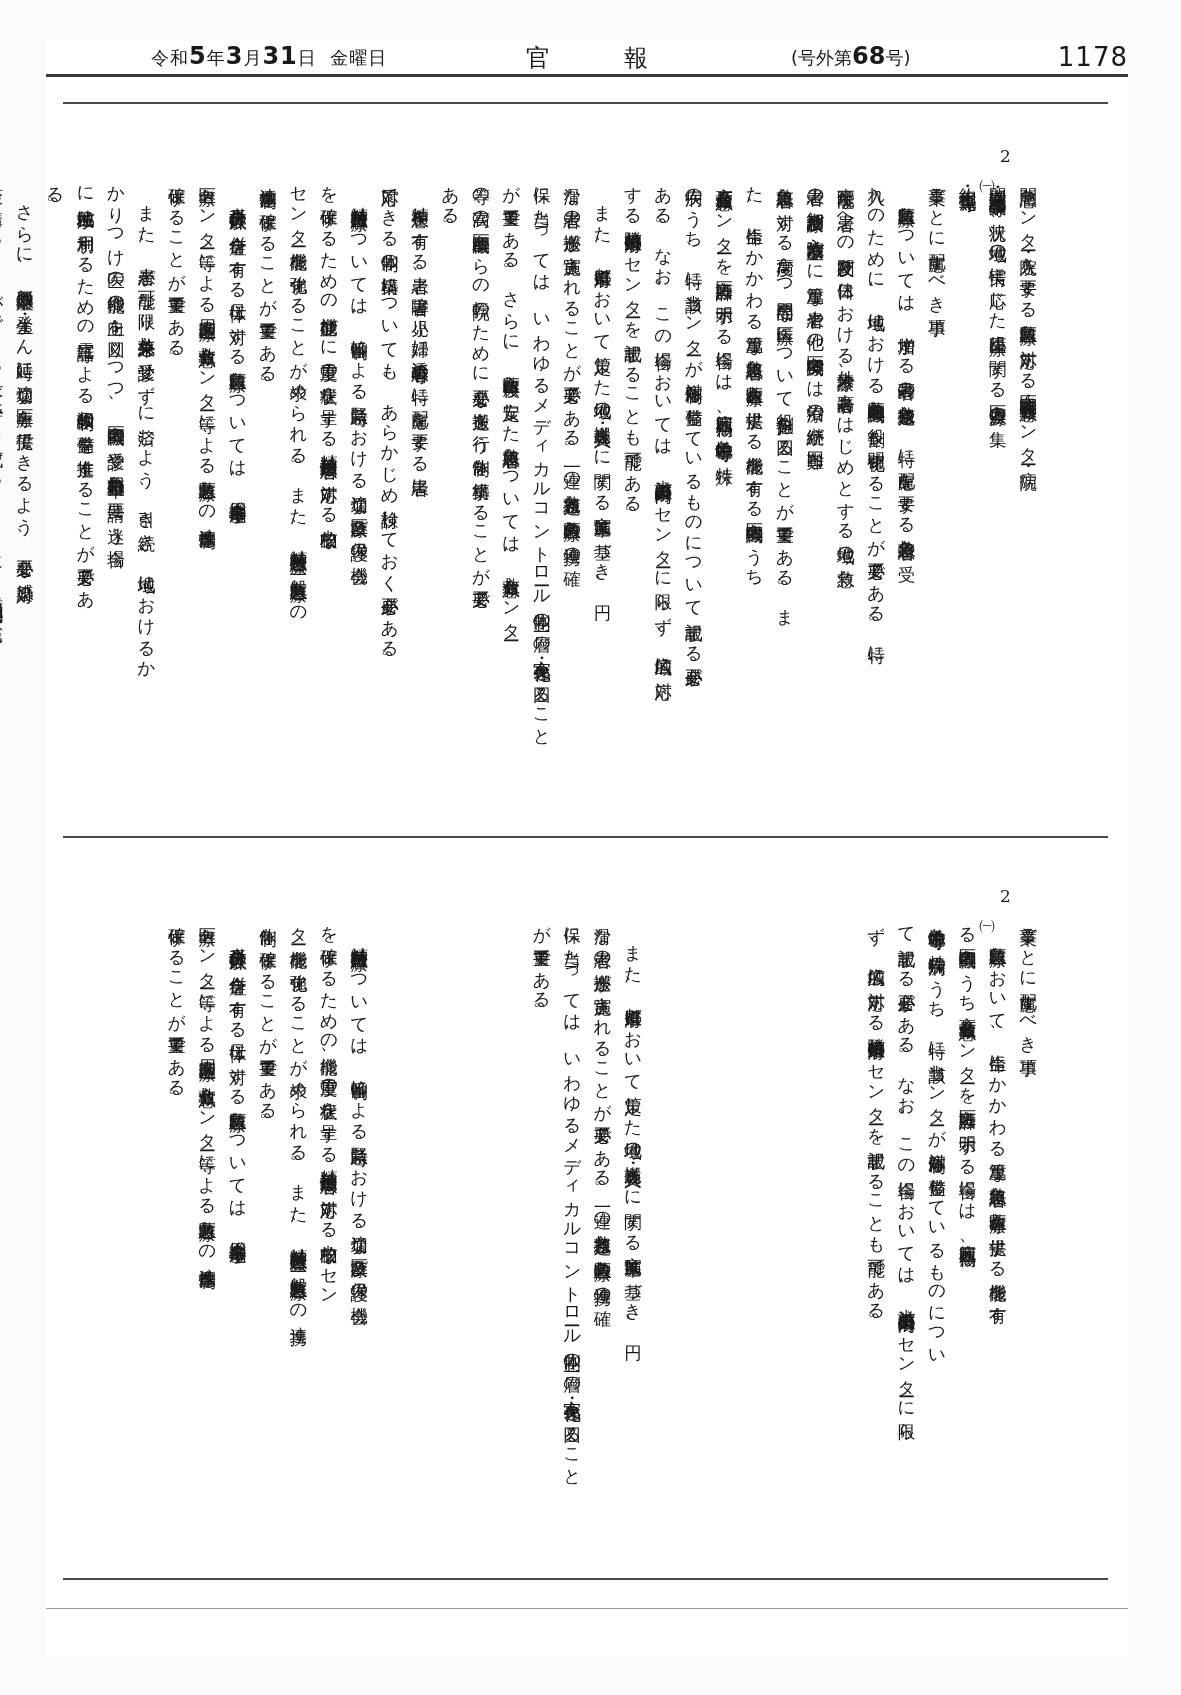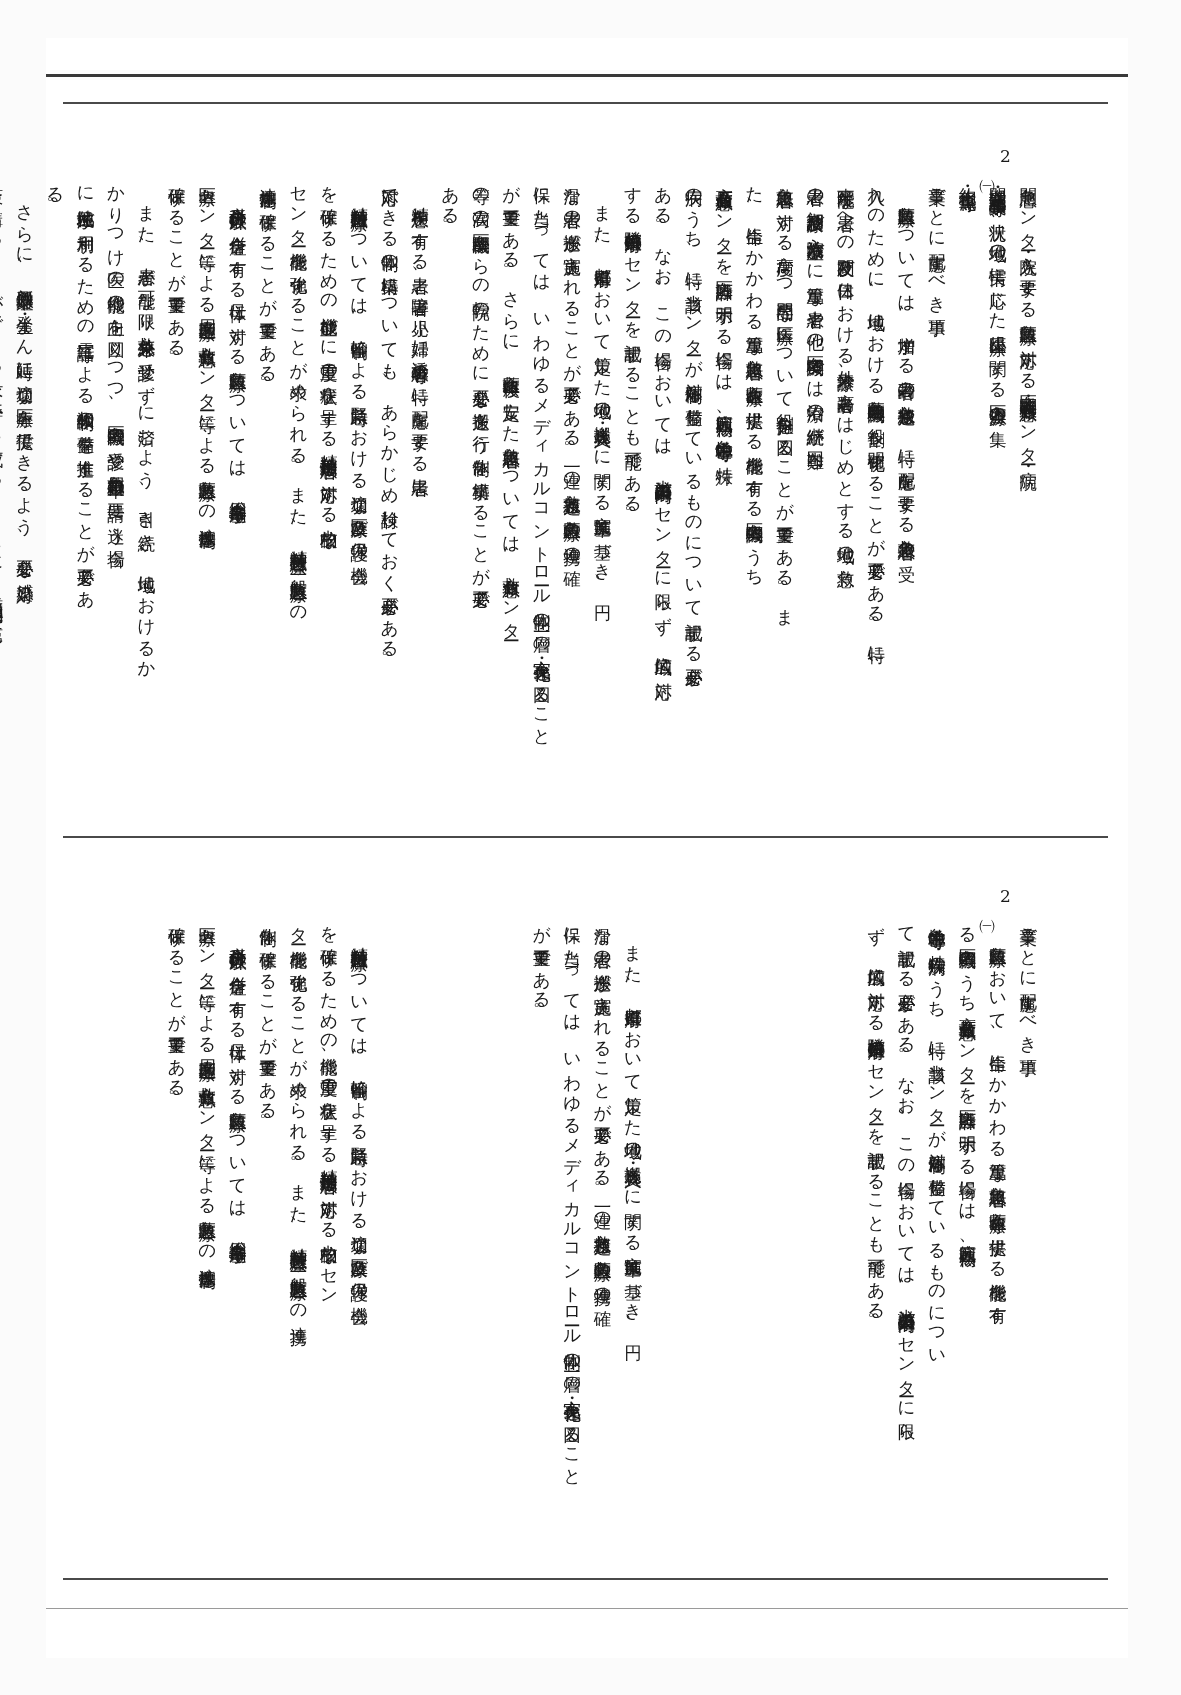--- a/index.html
+++ b/index.html
@@ -31,20 +31,27 @@
   }
   .vblock p { margin:0; }
   .vnum { position:absolute; font-size:17px; font-family:"DejaVu Serif",serif; }
   .paren-one { position:absolute; font-size:16px; writing-mode:vertical-rl; }
 </style>
 </head>
 <body>
 
 <div class="page">
 
+  <div class="header">
+    <span class="h-date"><span style="position:static">令和</span><b>5</b><span style="position:static">年</span><b>3</b><span style="position:static">月</span><b>31</b><span style="position:static">日</span>&nbsp;&nbsp;<span style="position:static">金曜日</span></span>
+    <span class="h-title1">官</span>
+    <span class="h-title2">報</span>
+    <span class="h-issue"><span style="position:static">(号外第</span><b>68</b><span style="position:static">号)</span></span>
+    <span class="h-page">1178</span>
+  </div>
   <div class="rule-thick" style="top:36px"></div>
   <div class="rule" style="top:64px"></div>
 
   <div class="vnum" style="left:954px; top:108px">2</div>
   <div class="paren-one" style="left:930px; top:130px">㈠</div>
   <div class="vblock" id="revised" style="right:24px; top:136px; height:680px; width:1040px;">
   <p>問急患センター・入院を要する救急医療に対応する医療機関・救命救急センター・病院</p><p>間搬送・電話相談事業等）の状況、地域の実情に応じた小児医療に関する医療資源の集</p><p>約化・重点化等）</p><p>事業ごとに配慮すべき事項</p><p>　救急医療については、増加する高齢者の救急搬送や、特に配慮を要する救急患者の受</p><p>入れのために、地域における救急医療機関の役割を明確化することが必要である。特に、</p><p>来院可能な患者への夜間及び休日における外来診療、高齢者をはじめとする地域の救急</p><p>患者の初期診療及び入院治療並びに重篤な患者や他の医療機関では治療の継続が困難な</p><p>救急患者に対する高度かつ専門的な医療について役割分担を図ることが重要である。ま</p><p>た、生命にかかわる重篤な救急患者に救命医療を提供する機能を有する医療機関のうち</p><p>高度救命救急センターを医療計画に明示する場合には、広範囲熱傷、急性中毒等の特殊</p><p>疾病のうち、特に当該センターが対応体制を整備しているものについて記載する必要が</p><p>ある。なお、この場合においては、当該都道府県内のセンターに限らず、広域的に対応</p><p>する隣接都道府県のセンターを記載することも可能である。</p><p>　また、都道府県において策定した地域の搬送・受入れに関する実施基準に基づき、円</p><p>滑な患者の搬送が実施されることが必要である。一連の救急搬送と救急医療の連携の確</p><p>保に当たっては、いわゆるメディカルコントロール体制の一層の充実・強化を図ること</p><p>が重要である。さらに、救命医療後に安定した救急患者については、救命救急センター</p><p>等の高次の医療機関からの転院のために必要な搬送を行う体制を構築することが必要で</p><p>ある。</p><p>　精神疾患を有する患者、障害者、小児、妊婦、透析患者等の特に配慮を要する患者に</p><p>対応できる体制の構築についても、あらかじめ検討しておく必要がある。</p><p>　精神科救急医療については、輪番制による緊急時における適切な医療及び保護の機会</p><p>を確保するための機能並びに重度の症状を呈する精神科急性期患者に対応する中核的な</p><p>センター機能を強化することが求められる。また、精神科救急医療と一般救急医療との</p><p>連携体制を確保することが重要である。</p><p>　産科合併症以外の合併症を有する母体に対する救急医療については、総合周産期母子</p><p>医療センター等による周産期医療と救命救急センター等による救急医療との連携体制を</p><p>確保することが重要である。</p><p>　また、患者が可能な限り救急外来を受診せずに済むよう、引き続き、地域におけるか</p><p>かりつけ医の機能の向上を図りつつ、医療機関の受診や救急用自動車の要請に迷う場合</p><p>に地域住民が利用するための電話等による相談体制の整備を推進することが必要であ</p><p>る。</p><p>　さらに、新興感染症の発生・まん延時に適切な医療を提供できるよう、必要な感染対</p><p>策を講じることができる人材を平時から育成するとともに、第二次救急医療機関、第三</p></div>
   <div class="rule" style="top:798px"></div>
 
   <div class="vnum" style="left:954px; top:848px">2</div>

